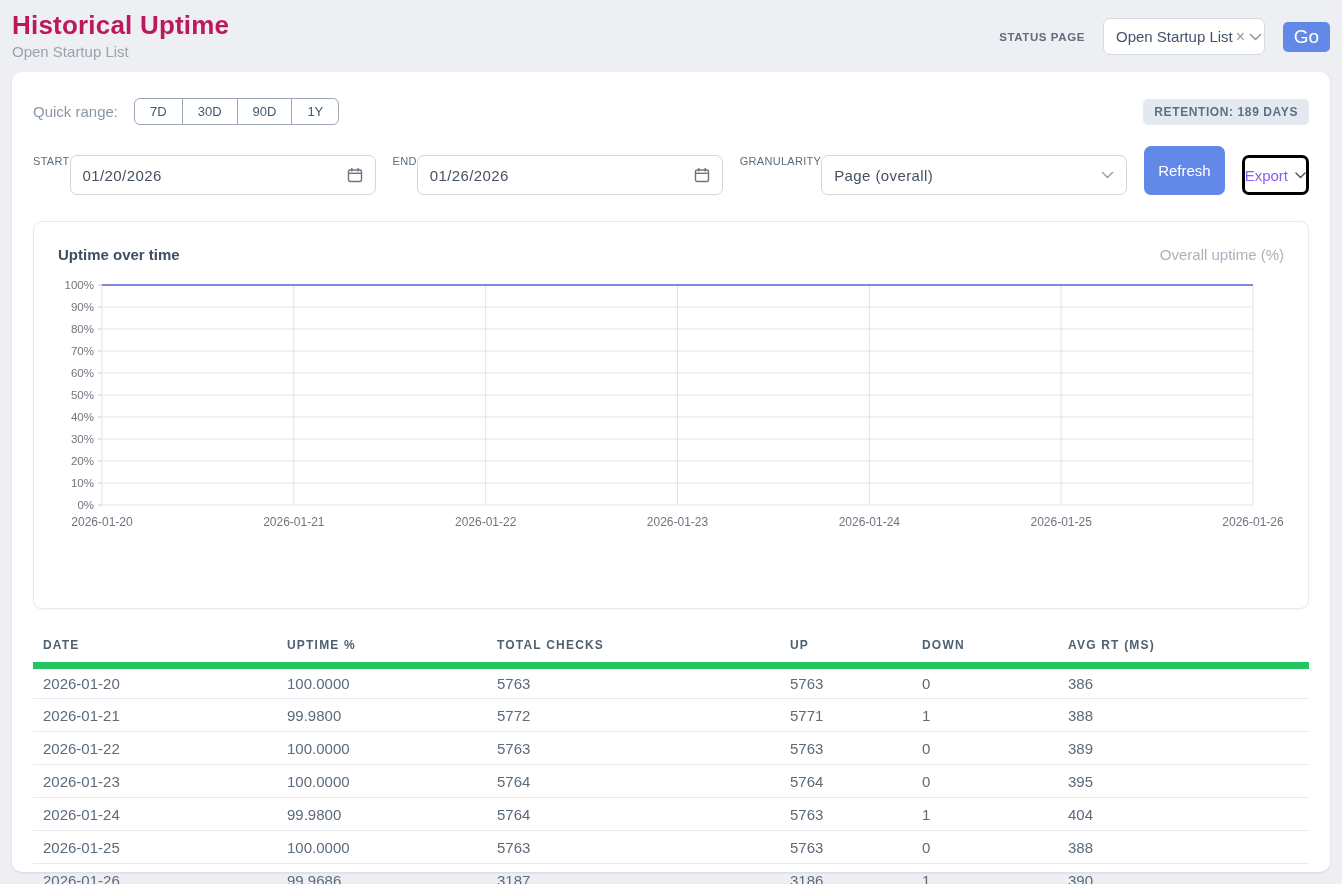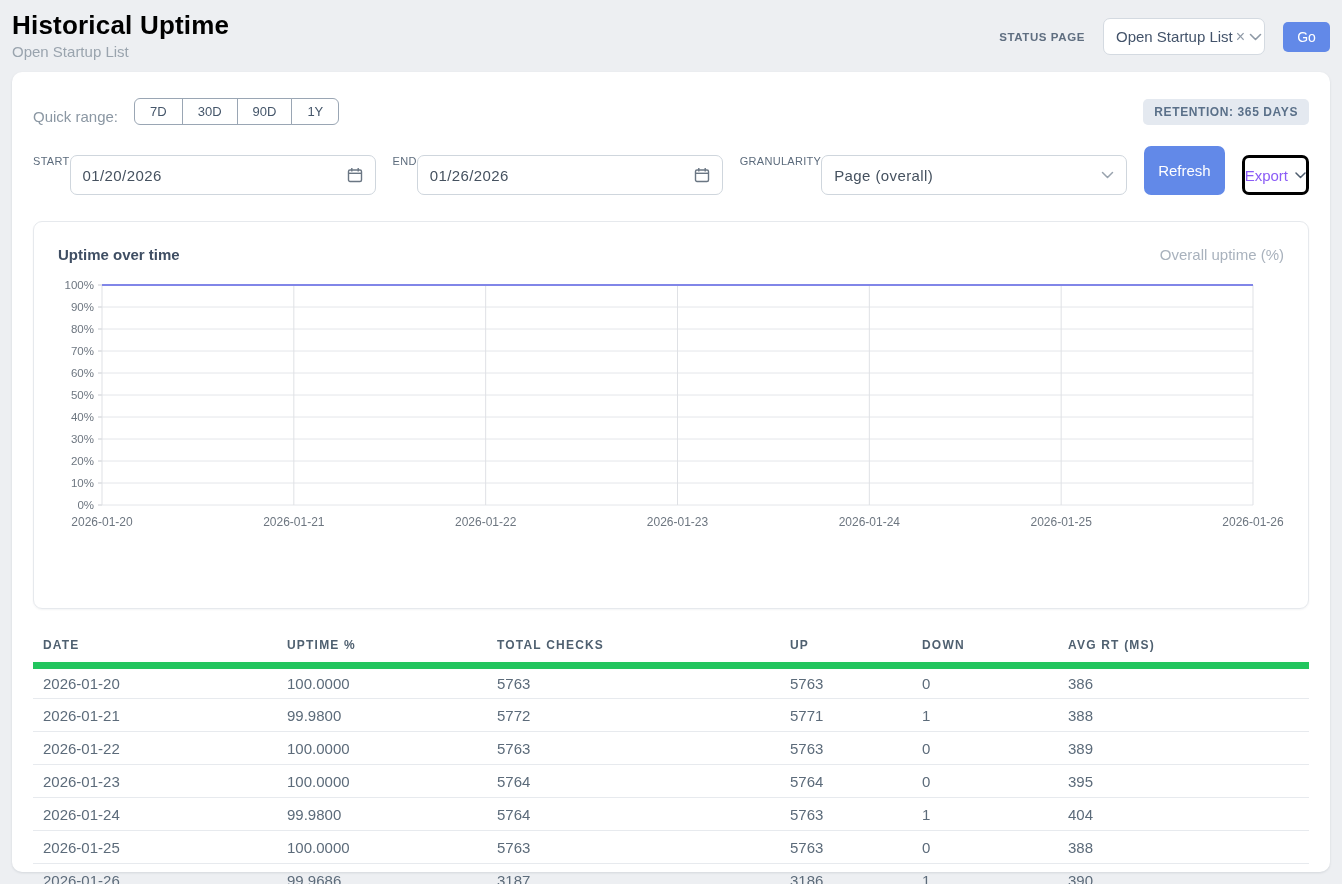--- a/index.html
+++ b/index.html
@@ -10,49 +10,49 @@
     color:#45556a;
     overflow:hidden;
   }
 
   
   .top-header {
     display:flex; justify-content:space-between; align-items:flex-start;
     padding:10px 12px 0 12px;
     height:72px;
   }
-  .page-title { font-size:26px; font-weight:700; color:#000000; letter-spacing:.2px; }
+  .page-title { font-size:26px; font-weight:700; color:#be185d; letter-spacing:.2px; }
   .page-subtitle { font-size:15px; color:#9aa4ae; margin-top:2px; }
   .header-right { display:flex; align-items:center; gap:18px; margin-top:8px; }
   .status-page-label { font-size:11.5px; font-weight:600; letter-spacing:.6px; color:#5f6e80; }
   .status-select {
     display:flex; align-items:center; gap:4px;
     width:162px; height:37px; background:#fff;
     border:1px solid #d4dae1; border-radius:7px;
     padding:0 10px 0 12px; cursor:pointer;
   }
   .status-select .sel-value { font-size:15px; color:#43536a; white-space:nowrap; }
   .clear-x { font-size:16px; color:#8e99a6; margin-left:-1px; cursor:pointer; line-height:1; }
   .chev { color:#8e99a6; margin-left:auto; display:flex; align-items:center; }
   .go-button {
     width:47px; height:30px; background:#6289e8; color:#fff;
-    border:none; border-radius:5px; font-size:14px; cursor:pointer;
+    border:none; border-radius:5px; font-size:19px; cursor:pointer;
     font-family:inherit;
   }
 
   
   .panel {
     margin:0 12px; width:1318px; height:800px;
     background:#fff; border-radius:10px;
     box-shadow:0 1px 3px rgba(25,39,58,.08), 0 1px 2px rgba(25,39,58,.04);
     padding:26px 21px 21px 21px;
   }
 
   
-  .quick-row { display:flex; align-items:flex-end; }
+  .quick-row { display:flex; align-items:center; }
   .quick-range-label { font-size:15px; color:#8b97a3; margin-right:16px; }
   .seg-group { display:inline-flex; }
   .seg-btn {
     background:#fff; border:1px solid #9aa6b4; color:#45566a;
     font-size:13px; font-weight:400; font-family:inherit;
     height:27px; padding:0 15px; cursor:pointer; margin-left:-1px;
   }
   .seg-btn:first-child { border-radius:6px 0 0 6px; margin-left:0; }
   .seg-btn:last-child { border-radius:0 6px 6px 0; }
   .retention-badge {
@@ -132,21 +132,21 @@
 <div class="panel">
 
   <div class="quick-row">
     <span class="quick-range-label">Quick range:</span>
     <div class="seg-group">
         <button class="seg-btn">7D</button>
         <button class="seg-btn">30D</button>
         <button class="seg-btn">90D</button>
         <button class="seg-btn">1Y</button>
       </div>
-    <span class="retention-badge">RETENTION: 365 DAYS</span>
+    <span class="retention-badge">RETENTION: 189 DAYS</span>
   </div>
 
   <div class="controls-row">
     <div class="field">
       <span class="field-label">START</span>
       <div class="text-box">
         <span class="val">01/20/2026</span>
         <span class="icon-right">
           <svg width="16" height="16" viewBox="0 0 16 16">
               <rect x="1.5" y="3" width="13" height="11.5" rx="1.5" fill="none" stroke="#6a7683" stroke-width="1.4"></rect>

